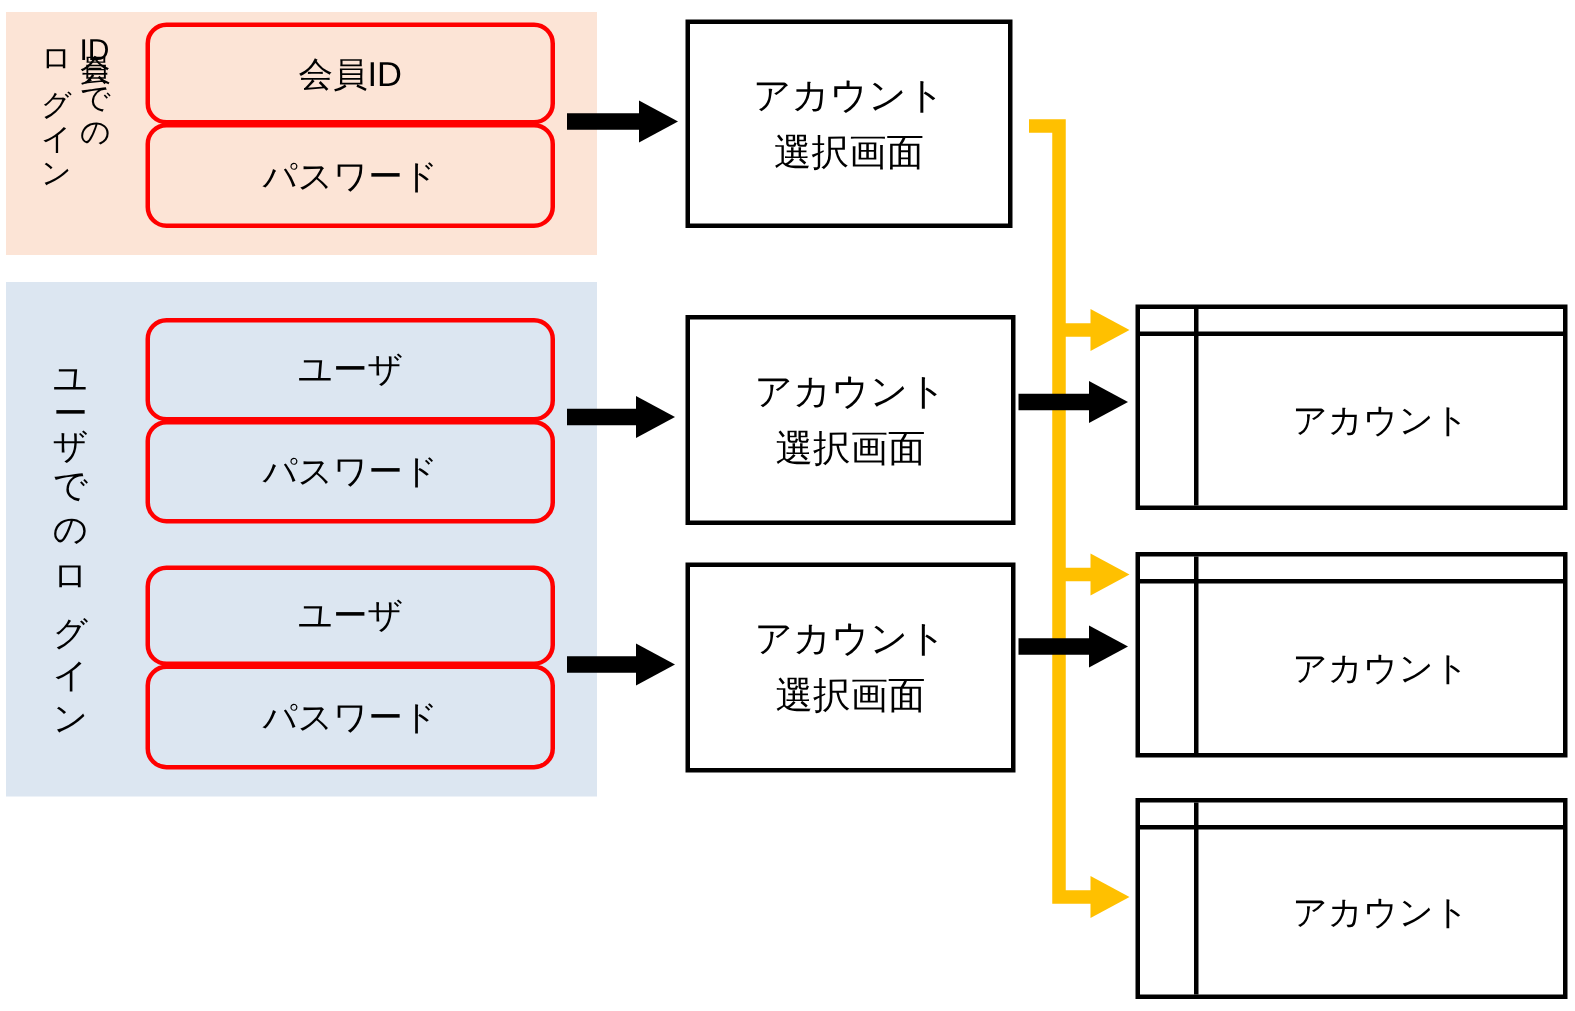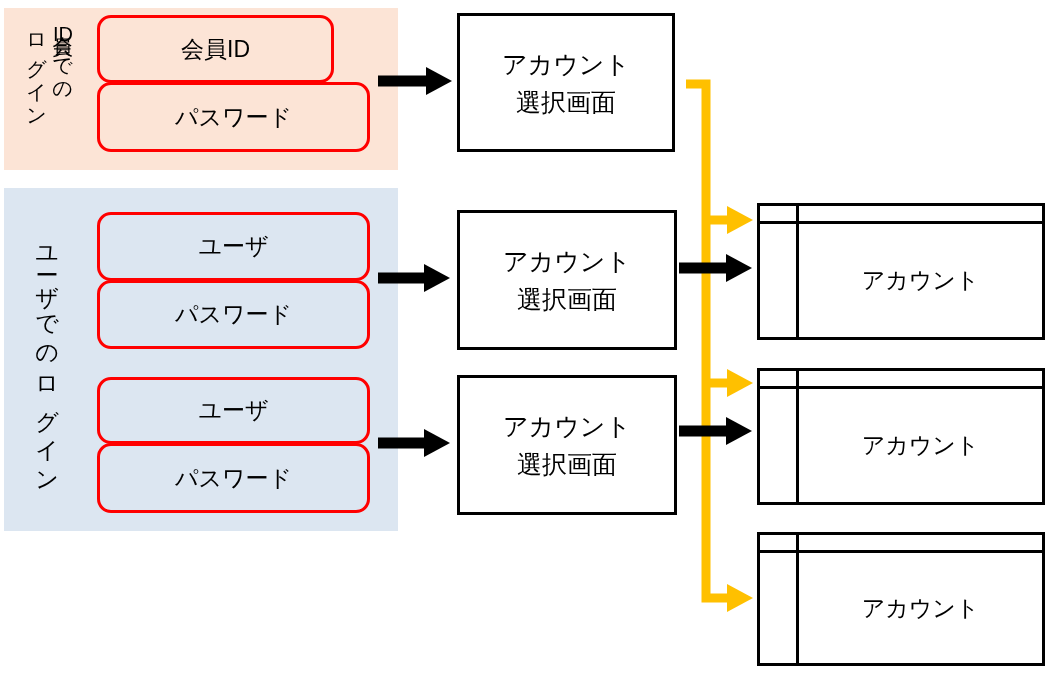--- a/index.html
+++ b/index.html
@@ -47,21 +47,21 @@
 </head>
 <body>
 
 <div id="canvas">
 
   <div class="group" style="left: 4px; top: 8px; width: 394px; height: 162px; background-color: rgb(252, 228, 214);">
     <div class="vlabel-member">
       <div class="vcol tcy-latin">会員<span class="tcy">ID</span>での</div>
       <div class="vcol">ログイン</div>
     </div>
-    <div class="field" style="left:93px;top:7px;width:237px;height:68px;">会員ID</div>
+    <div class="field" style="left:93px;top:7px;width:273px;height:68px;">会員ID</div>
     <div class="field" style="left:93px;top:74px;width:273px;height:70px;">パスワード</div>
   </div>
 
   <div class="group" style="left: 4px; top: 188px; width: 394px; height: 343px; background-color: rgb(220, 230, 241);">
     <div class="vcol vlabel-user">ユーザでのログイン</div>
     <div class="field" style="left:93px;top:24px;width:273px;height:69px;">ユーザ</div>
     <div class="field" style="left:93px;top:92px;width:273px;height:69px;">パスワード</div>
     <div class="field" style="left:93px;top:189px;width:273px;height:67px;">ユーザ</div>
     <div class="field" style="left:93px;top:255px;width:273px;height:70px;">パスワード</div>
   </div>

